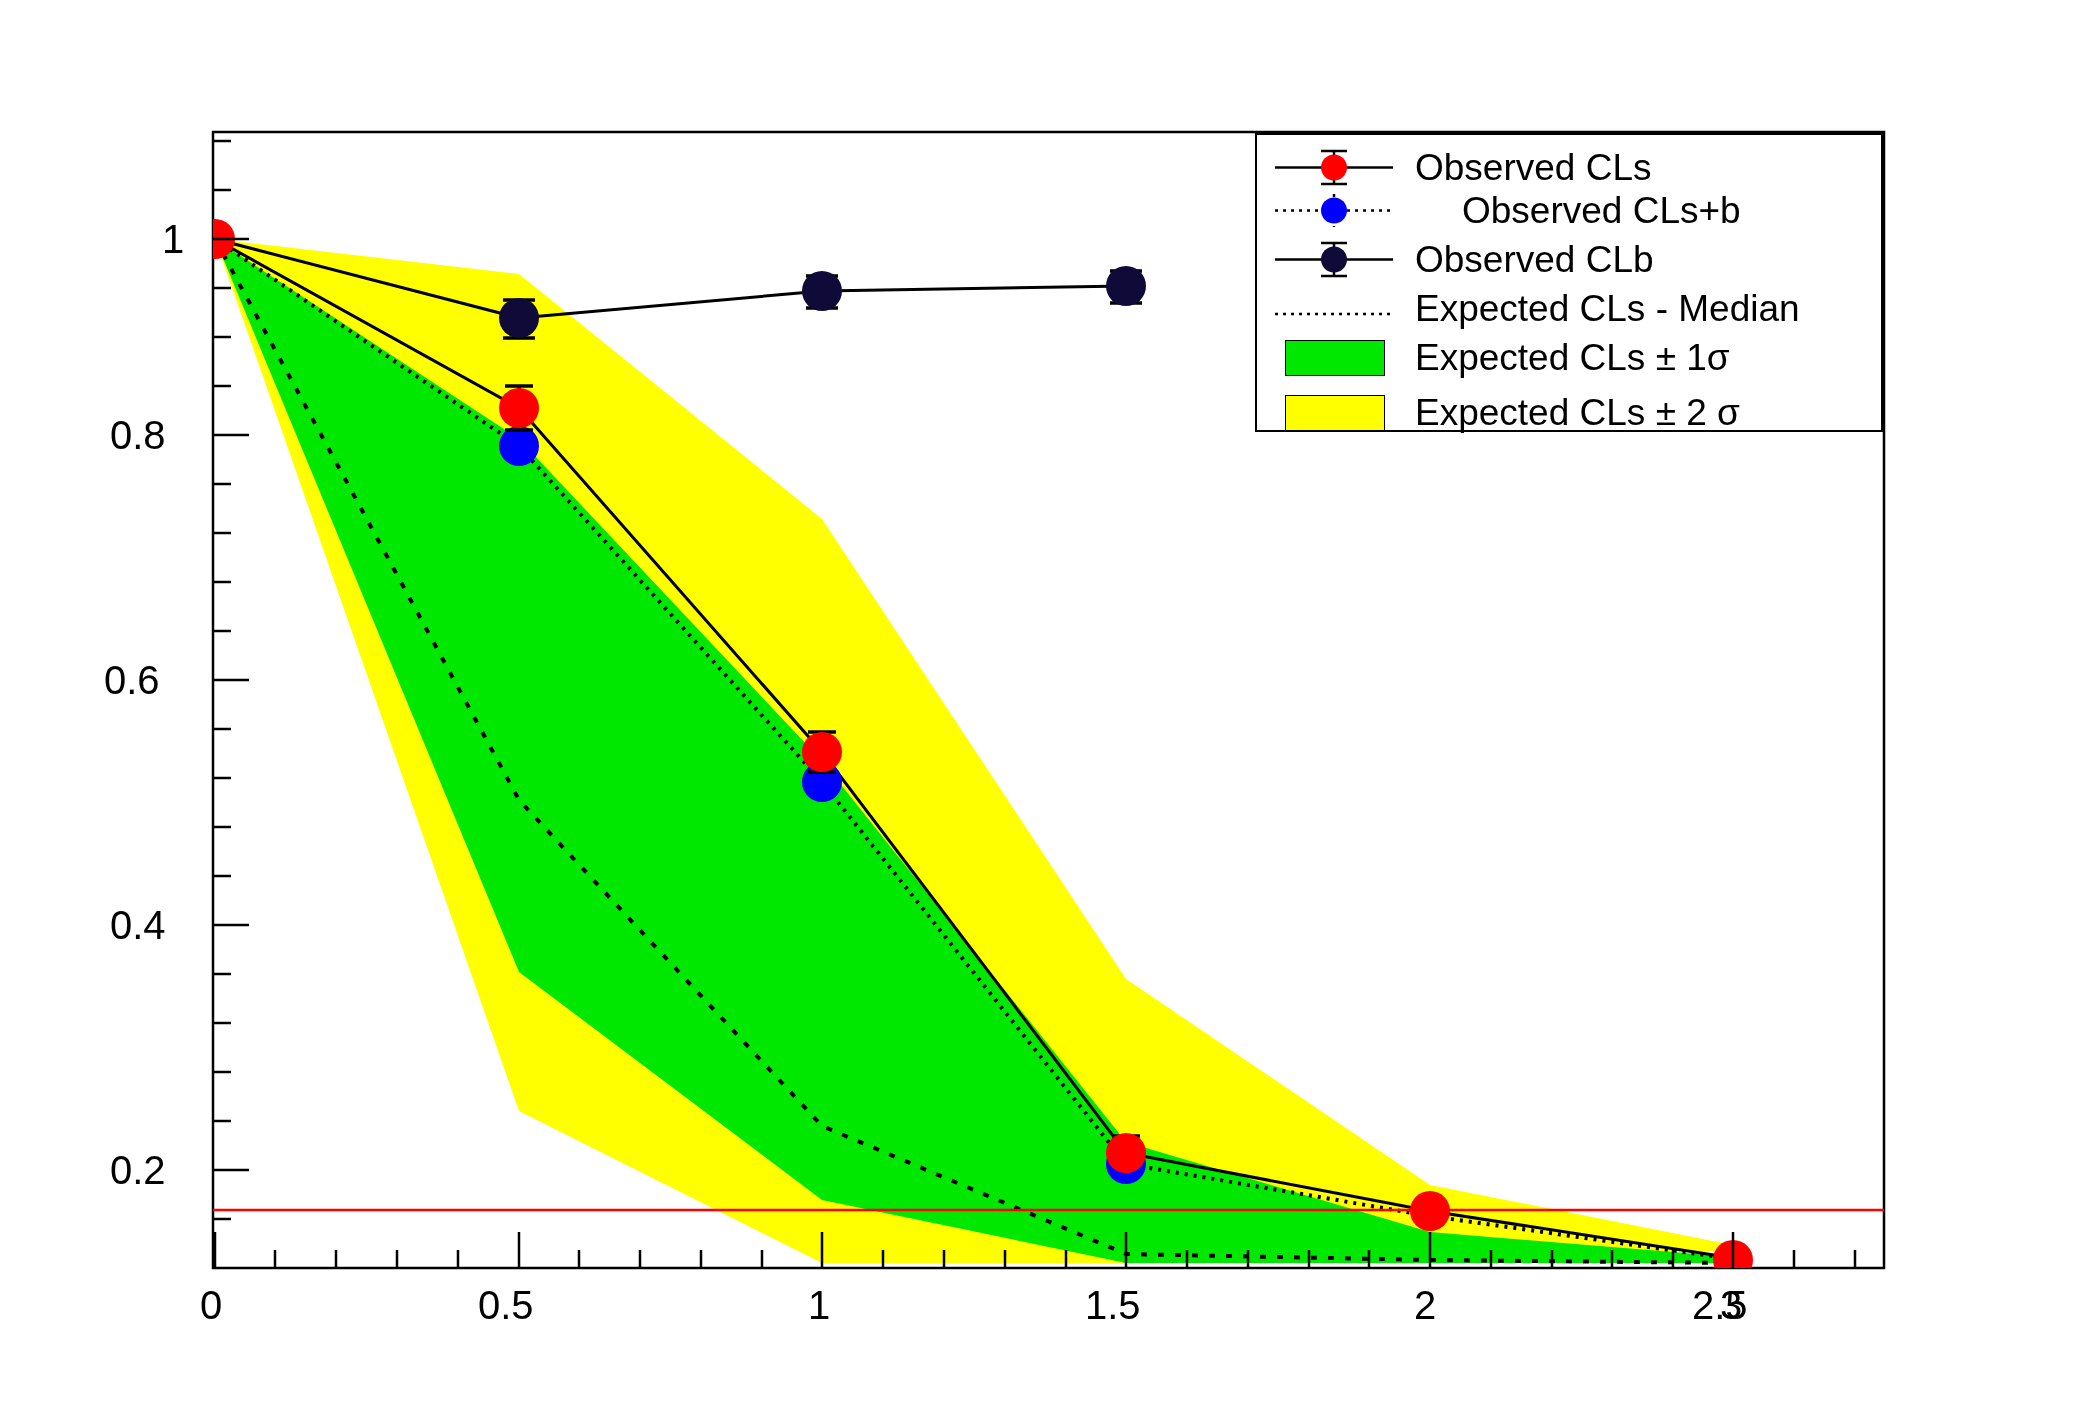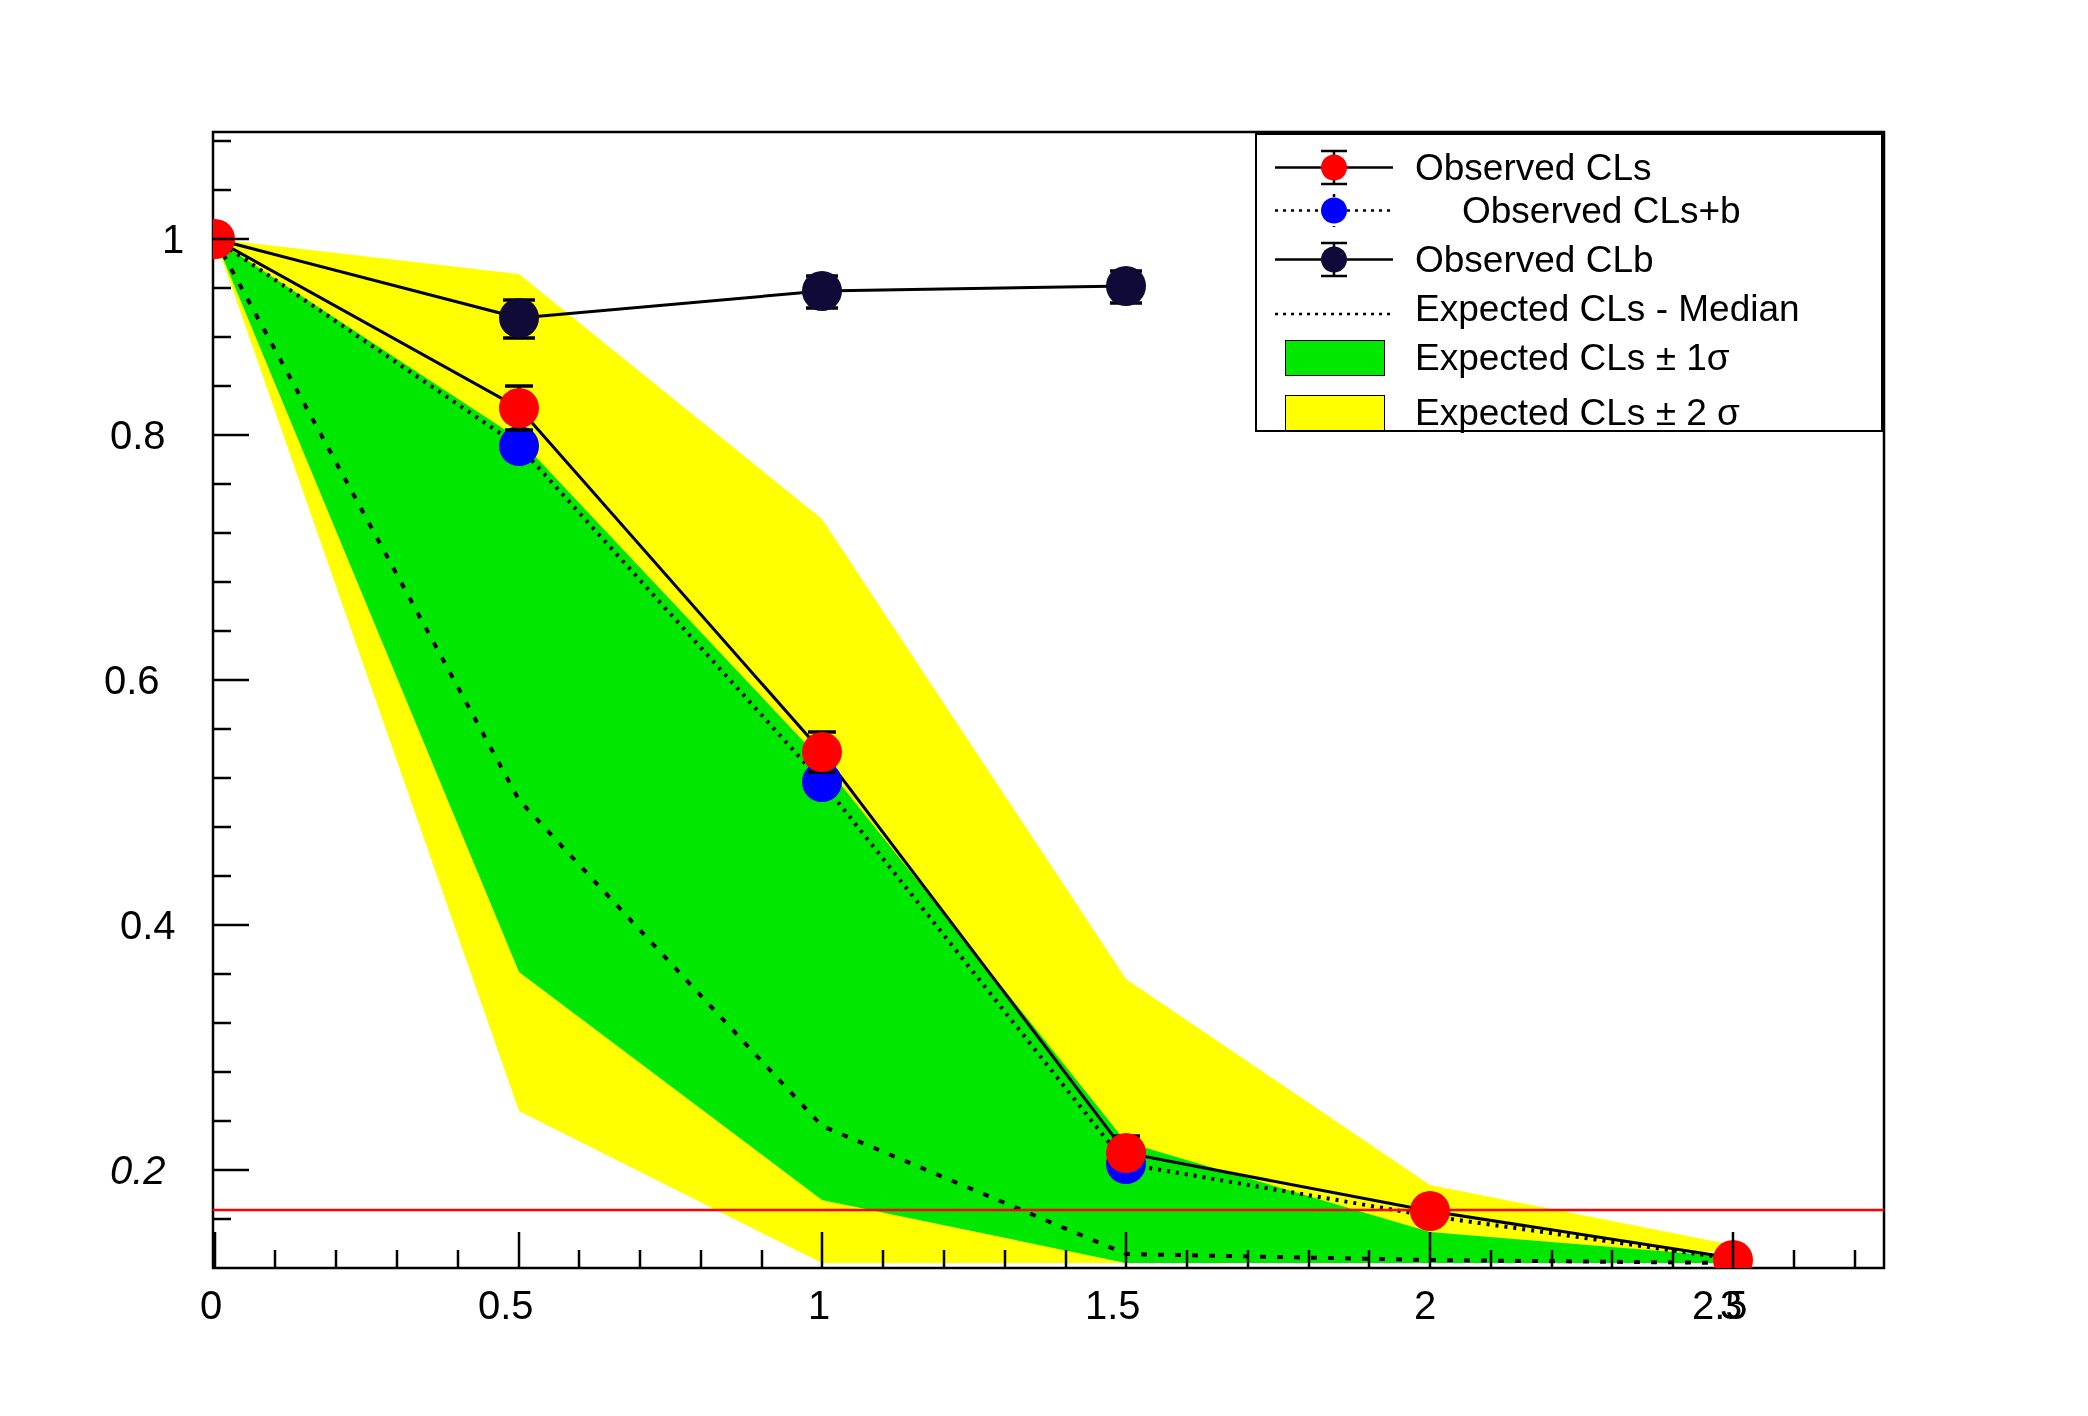--- a/index.html
+++ b/index.html
@@ -157,22 +157,22 @@
 <div class="tick-label" style="left:478px;top:1283px;">0.5</div>
 <div class="tick-label" style="left:808px;top:1283px;">1</div>
 <div class="tick-label" style="left:1085px;top:1283px;">1.5</div>
 <div class="tick-label" style="left:1414px;top:1283px;">2</div>
 <div class="tick-label" style="left:1692px;top:1283px;">2.5</div>
 <div class="tick-label" style="left:1720px;top:1283px;">3</div>
 
 <div class="tick-label" style="left:162px;top:217px;">1</div>
 <div class="tick-label" style="left:110px;top:413px;">0.8</div>
 <div class="tick-label" style="left:104px;top:658px;">0.6</div>
-<div class="tick-label" style="left:120px;top:903px;">0.4</div>
-<div class="tick-label" style="left:110px;top:1148px;font-style:italic;">0.2</div>
+<div class="tick-label" style="left:110px;top:903px;">0.4</div>
+<div class="tick-label" style="left:110px;top:1148px;">0.2</div>
 
 <div class="legend-box">
 
   <div class="legend-row" style="top:8px;">
     <div class="legend-key">
       <svg width="158" height="49" viewBox="0 0 158 49">
         <line x1="18" y1="24.5" x2="136" y2="24.5" stroke="#000" stroke-width="2.5"></line>
         <line x1="77" y1="8" x2="77" y2="41" stroke="#000" stroke-width="2.5"></line>
         <line x1="64" y1="8" x2="90" y2="8" stroke="#000" stroke-width="2.5"></line>
         <line x1="64" y1="41" x2="90" y2="41" stroke="#000" stroke-width="2.5"></line>

